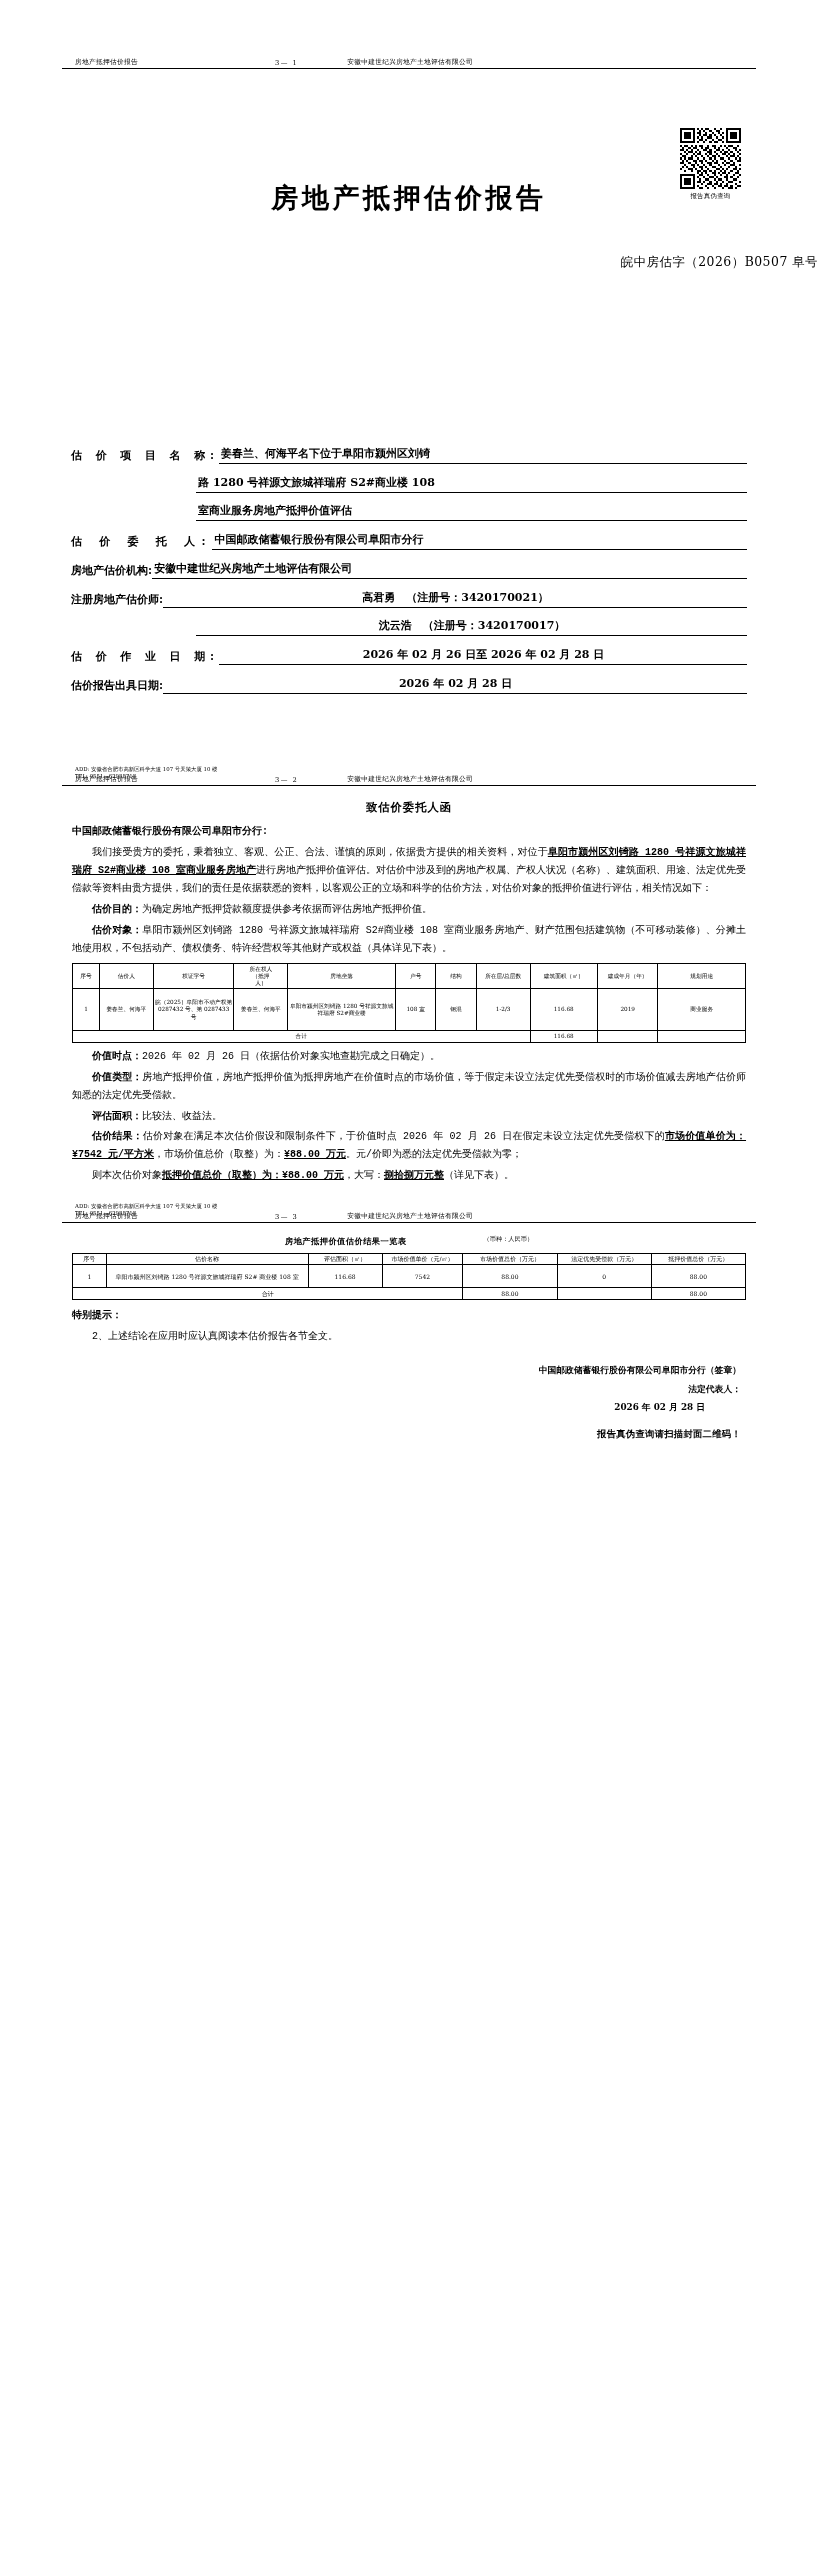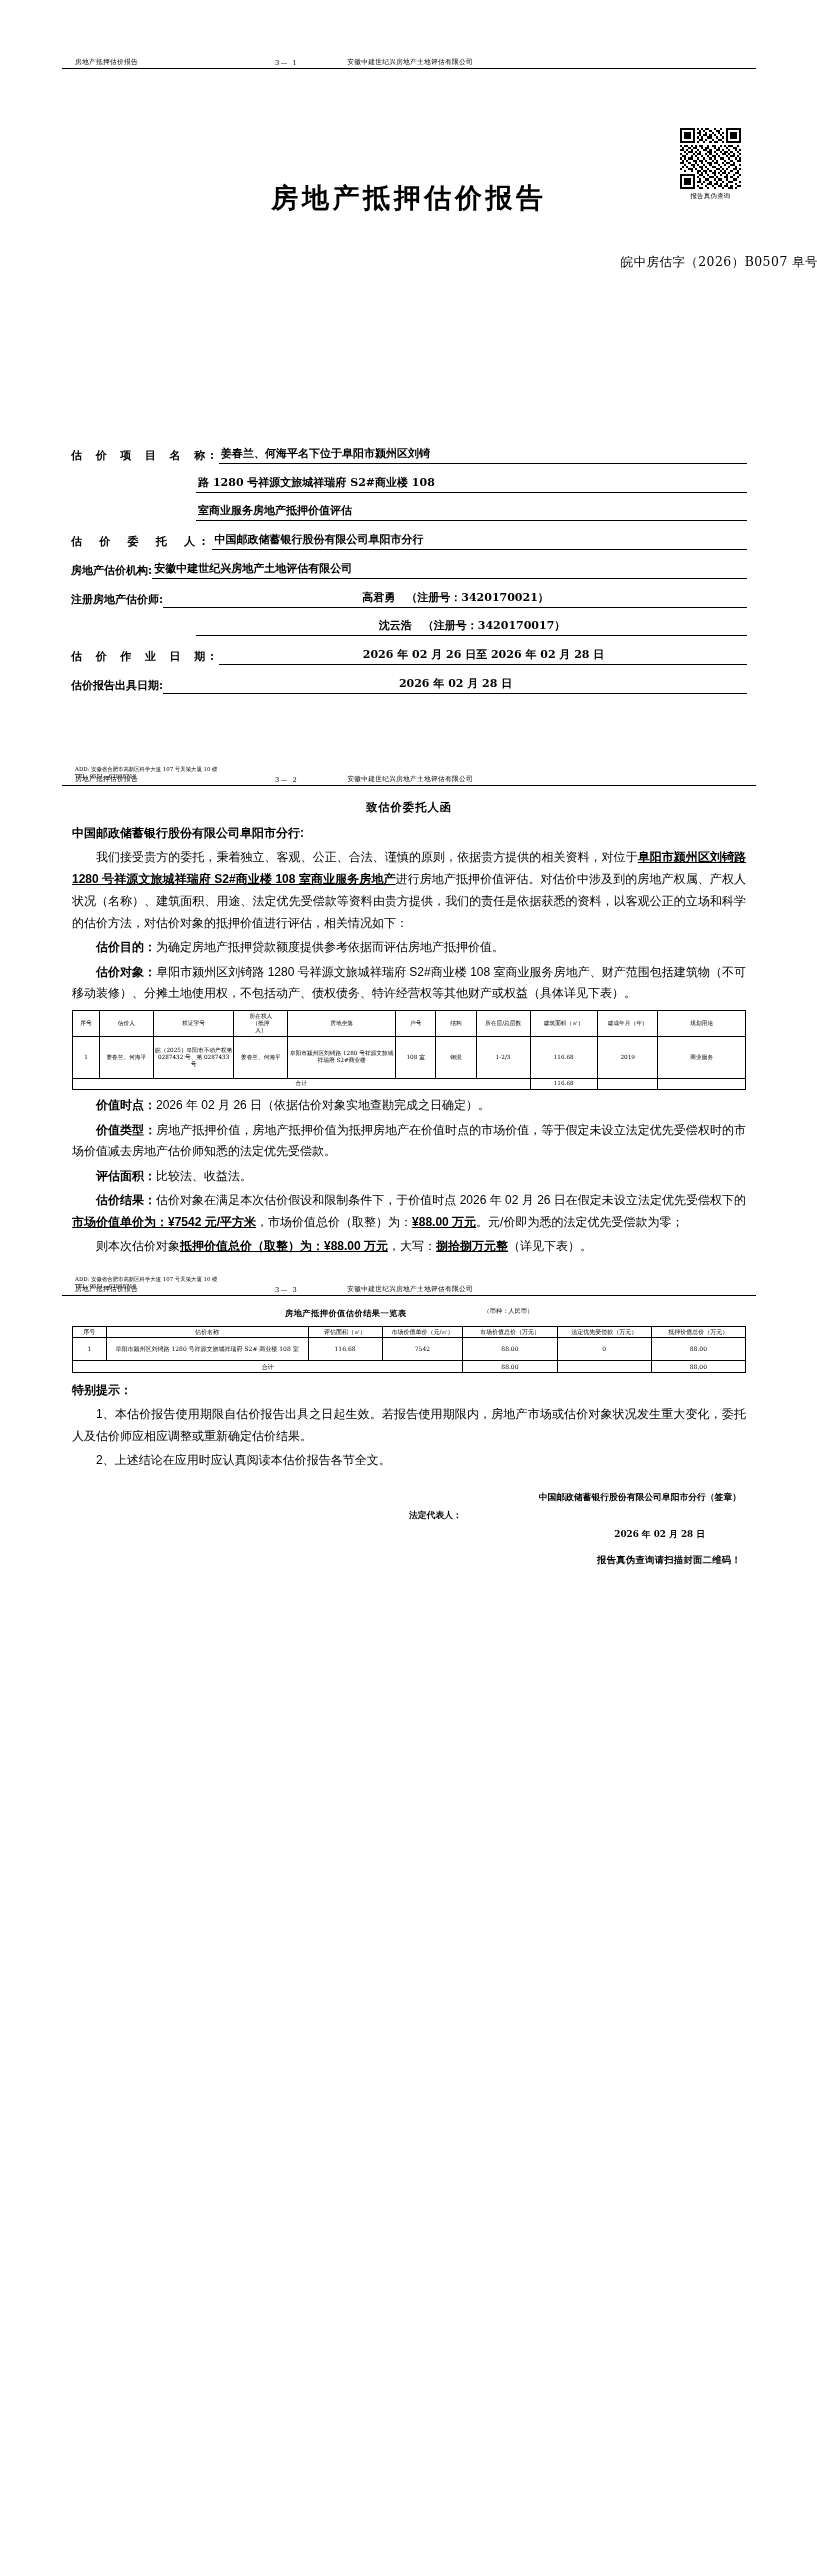--- a/index.html
+++ b/index.html
@@ -63,22 +63,22 @@
   }
   .fval.ctr  { text-align:center; }
   .fspacer { flex:0 0 125px; }
 
   
   .sec-title {
     text-align:center; font-weight:bold; font-size:11.3px; letter-spacing:1px;
     font-family:"DejaVu Serif","Liberation Serif",serif; color:#000;
     margin:13.4px 0 8.2px 0;
   }
-  .body { margin:0 72px; font-family:Liberation Sans, sans-serif;
-          font-size:12px; line-height:1.82; color:#000; text-align:justify; }
+  .body { margin:0 72px; font-family:Liberation Mono, monospace;
+          font-size:10px; line-height:1.82; color:#000; text-align:justify; }
   .body p { margin:0 0 2.6px 0; text-indent:2em; }
   .body p.noind { text-indent:0; }
   .b { font-weight:bold; }
   .bu { font-weight:bold; text-decoration:underline; }
 
   
   table.grid {
     border-collapse:collapse; width:calc(100% - 0px); margin:5.2px 0 3.1px 0;
     font-family:"DejaVu Serif","Liberation Serif",serif; font-size:5.7px; color:#000;
   }
@@ -92,21 +92,21 @@
     text-align:center; font-weight:bold; font-size:8.2px; letter-spacing:0.5px;
     font-family:"DejaVu Serif","Liberation Serif",serif; margin:4.1px 0 1px 0; color:#000;
   }
   .tbl-unit { text-align:right; font-size:6.2px; font-family:"DejaVu Serif","Liberation Serif",serif;
               margin:0 0 1px 0; color:#000; }
   .tbl-headline { display:flex; align-items:center; justify-content:center; gap:77px; }
 
   
   .sign { margin:15.5px 77px 0 72px; font-family:"DejaVu Serif","Liberation Serif",serif;
           font-size:8.8px; color:#000; line-height:2.1; text-align:right; font-weight:bold; }
-  .sign .l { text-align:left; }
+  .sign .l { text-align:right; }
   .final-note {
     text-align:right; font-weight:bold; font-size:9.3px; margin:11.3px 77px 0 0;
     font-family:"DejaVu Serif","Liberation Serif",serif; color:#000; letter-spacing:0.3px;
   }
 </style>
 </head>
 <body>
 
 <div class="page">
 
@@ -565,21 +565,20 @@
           <td>88.00</td>
           <td></td>
           <td>88.00</td>
         </tr>
       </tbody>
     </table>
   </div>
 
   <div class="body" style="margin-top:7px;">
     <p class="noind b">特别提示：</p>
-    <p>1、本估价报告使用期限自估价报告出具之日起生效。若报告使用期限内，房地产市场或估价对象状况发生重大变化，委托人及估价师应相应调整或重新确定估价结果。</p>
     <p>2、上述结论在应用时应认真阅读本估价报告各节全文。</p>
   </div>
 
   <div class="sign">
     <div>中国邮政储蓄银行股份有限公司阜阳市分行（签章）</div>
     <div class="l" style="padding-left:337px;">法定代表人：</div>
     <div style="padding-right:36px;">2026 年 02 月 28 日</div>
   </div>
 
   <div class="final-note">报告真伪查询请扫描封面二维码！</div>

